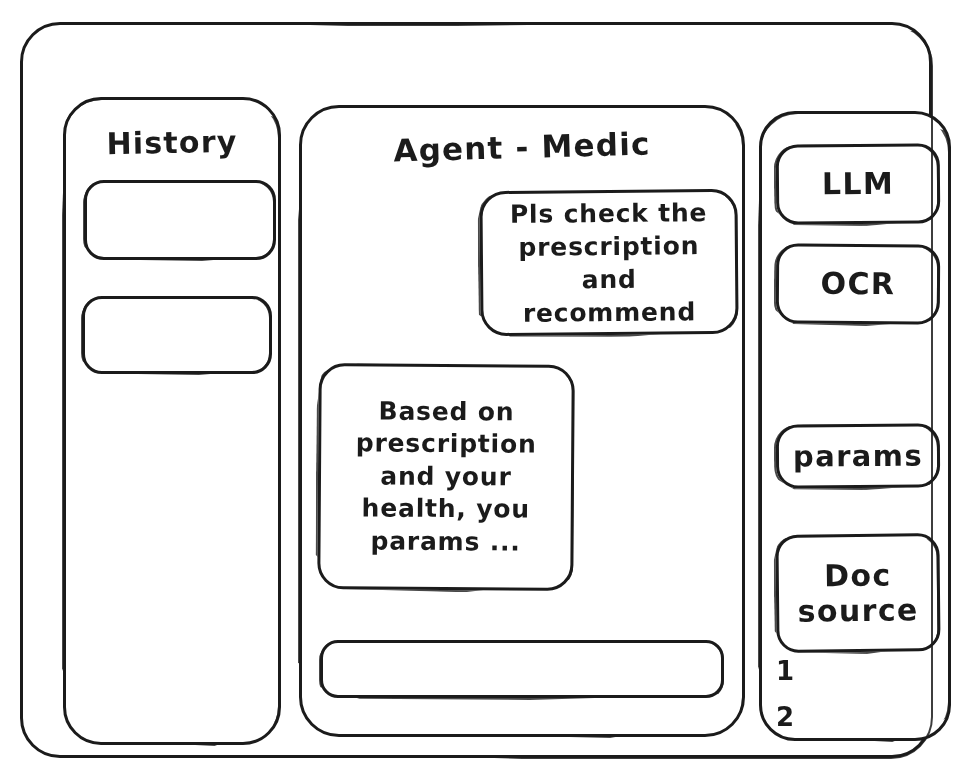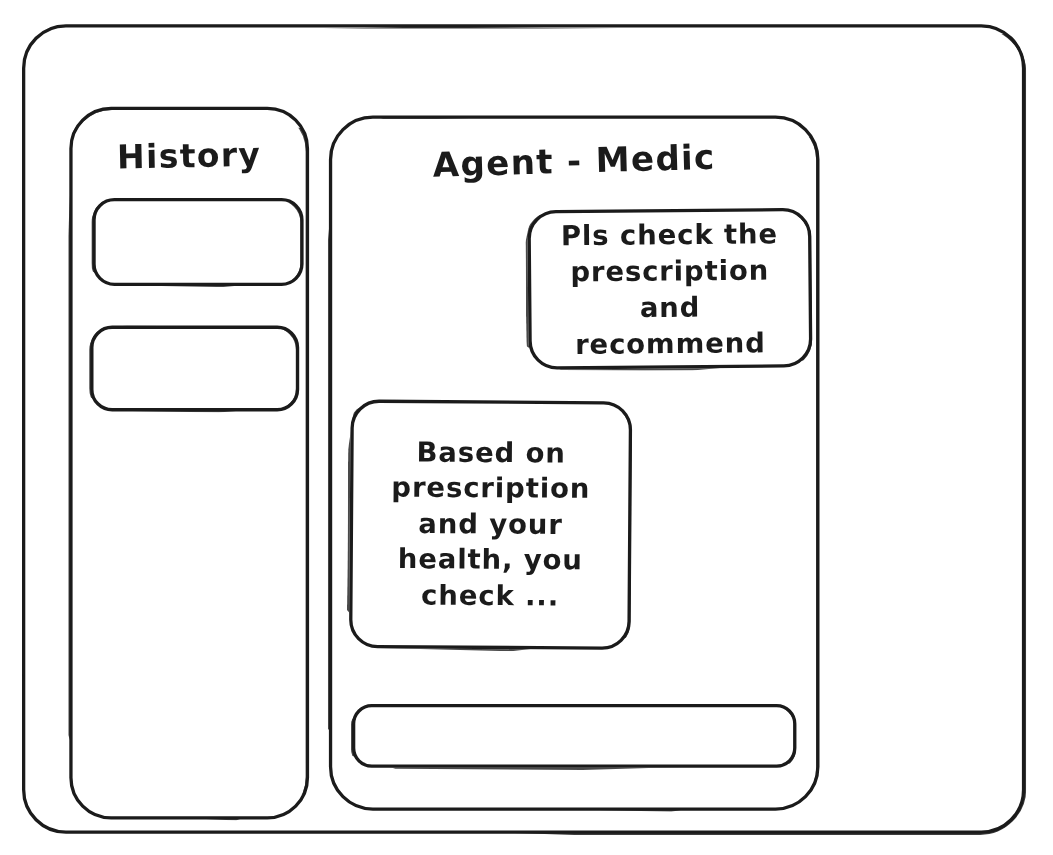--- a/index.html
+++ b/index.html
@@ -289,20 +289,43 @@
       <span class="txt hand">Pls check the
 prescription
 and recommend</span>
     </div>
 
     <div class="bubble" id="assistant-bubble">
       <span class="txt hand">Based on
 prescription
 and your
 health, you
-check ...</span>
+params ...</span>
     </div>
 
     <div id="composer-input"></div>
   </div>
 
+  <div class="panel" id="tools-panel">
+
+    <div class="tool-btn" id="tool-llm">
+      <span class="txt hand">LLM</span>
+    </div>
+
+    <div class="tool-btn" id="tool-ocr">
+      <span class="txt hand">OCR</span>
+    </div>
+
+    <div class="tool-btn" id="tool-params">
+      <span class="txt hand">params</span>
+    </div>
+
+    <div class="tool-btn" id="tool-doc">
+      <span class="txt hand">Doc
+source</span>
+    </div>
+
+    <div class="doc-num hand" id="doc-item-1">1</div>
+
+    <div class="doc-num hand" id="doc-item-2">2</div>
+  </div>
 
 </div>
 
 </body></html>

